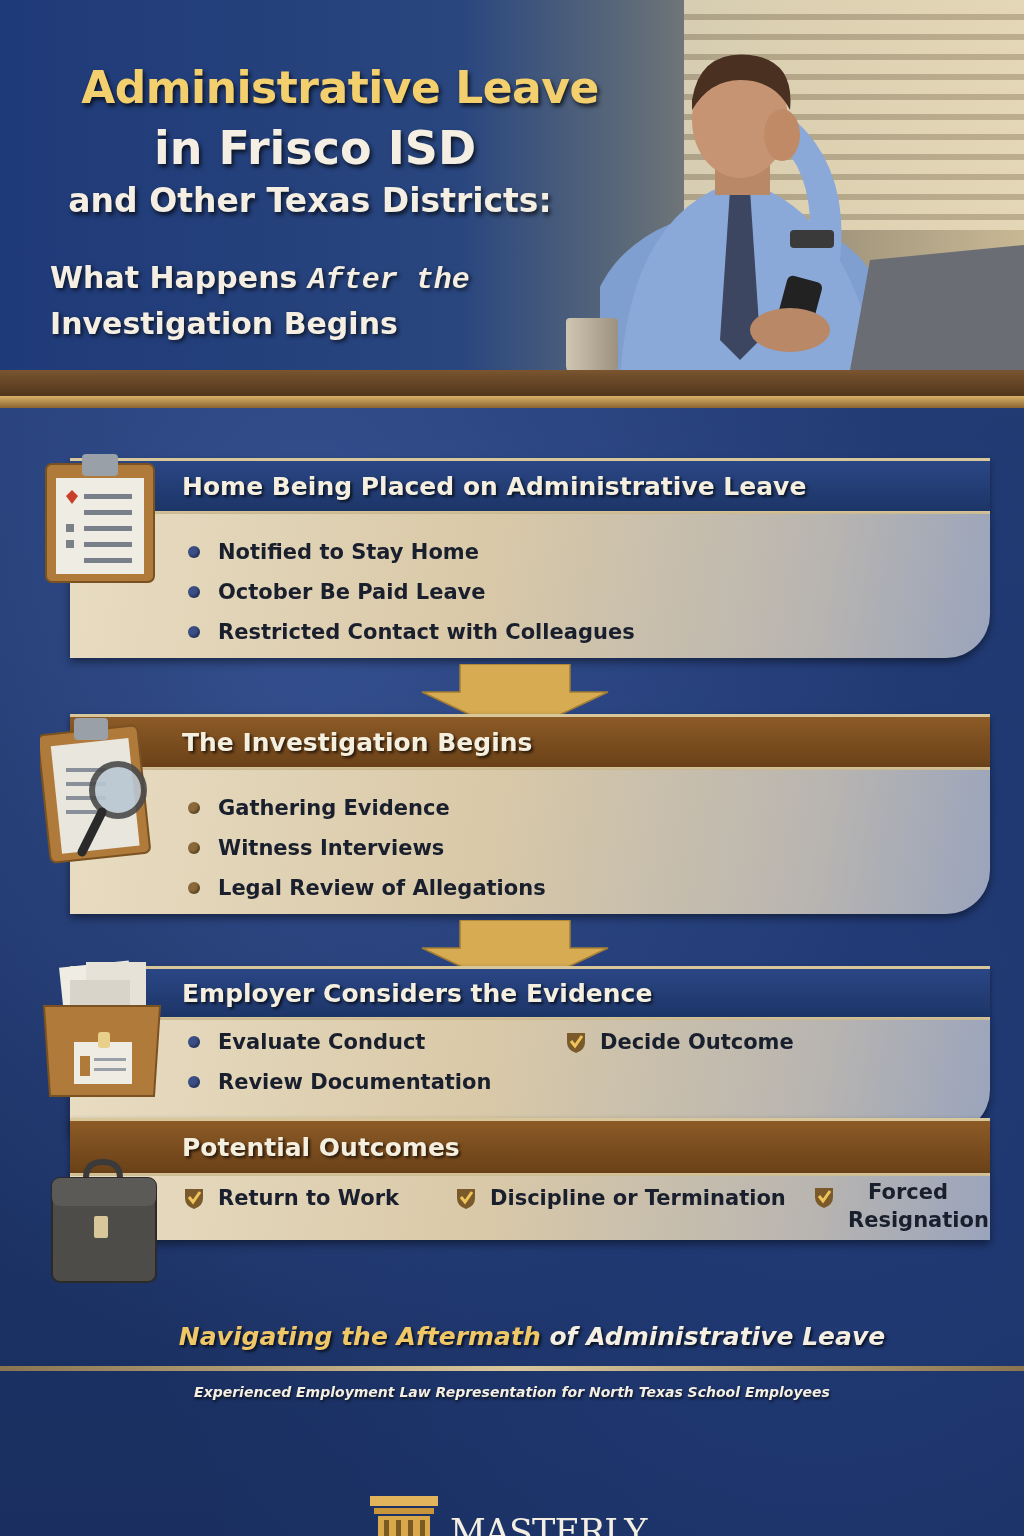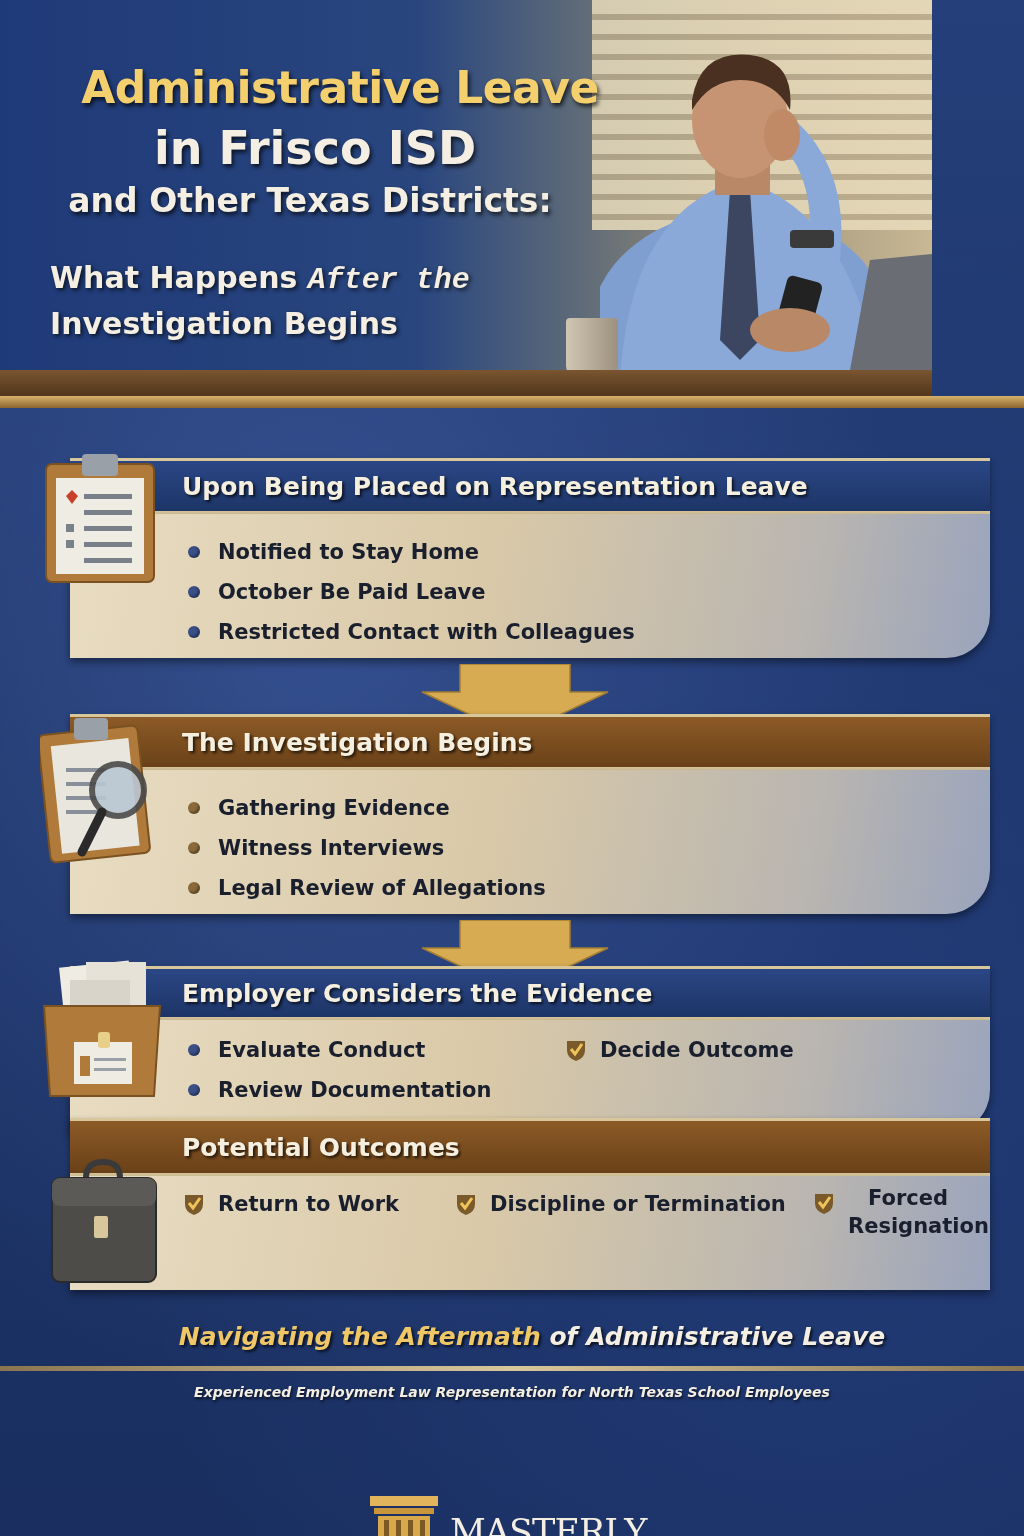--- a/index.html
+++ b/index.html
@@ -11,21 +11,21 @@
   }
   .page {
     position: absolute; inset: 0;
     background:
       radial-gradient(ellipse at 30% 40%, rgba(70,100,170,0.55), transparent 60%),
       radial-gradient(ellipse at 80% 70%, rgba(40,70,140,0.5), transparent 60%),
       linear-gradient(180deg, #243f7a 0%, #1d3468 50%, #1a2f60 100%);
   }
   
   .hero {
-    position: absolute; left: 0; top: 0; width: 932px; height: 400px;
+    position: absolute; left: 0; top: 0; width: 1024px; height: 400px;
     background: linear-gradient(90deg, #1f3a78 0%, #29467f 45%, #5d6a78 62%, #9a8f78 78%, #c8b894 100%);
     overflow: hidden;
   }
   .hero .window {
     position: absolute; right: 0; top: 0; width: 340px; height: 230px;
     background: repeating-linear-gradient(180deg, #e8dcbc 0 14px, #b9ab8c 14px 20px);
     opacity: 0.85;
   }
   .hero .desk {
     position: absolute; left: 0; right: 0; top: 370px; height: 30px;
@@ -171,21 +171,21 @@
     </div>
     <div class="t4">
       <span>What Happens </span><i>After the</i><br>
       <span>Investigation Begins</span>
     </div>
   </div>
   <div class="hero-bar"></div>
 
   <div class="section" style="top:458px;">
     <div class="sec-head blue">
-      <span class="sec-title">Upon Being Placed on Representation Leave</span>
+      <span class="sec-title">Home Being Placed on Administrative Leave</span>
     </div>
     <div class="sec-body" style="height:144px;">
       <div class="item">
           <span class="dot blue"></span>
           <span>Notified to Stay Home</span>
         </div>
       <div class="item">
           <span class="dot blue"></span>
           <span>October Be Paid Leave</span>
         </div>
@@ -245,21 +245,21 @@
   </div>
 
   <svg class="arrow" style="top:920px;" viewBox="0 0 190 72">
     <polygon points="40,0 150,0 150,28 188,28 95,72 2,28 40,28" fill="#d6ab52" stroke="#a37d34" stroke-width="1.5"></polygon>
   </svg>
 
   <div class="section" style="top:966px;">
     <div class="sec-head blue" style="height:54px;">
       <span class="sec-title">Employer Considers the Evidence</span>
     </div>
-    <div class="sec-body" style="height:114px; display:flex; padding-top:10px;">
+    <div class="sec-body" style="height:114px; display:flex; padding-top:2px;">
       <div style="width:376px;">
         <div class="item">
             <span class="dot blue"></span>
             <span>Evaluate Conduct</span>
           </div>
         <div class="item">
             <span class="dot blue"></span>
             <span>Review Documentation</span>
           </div>
       </div>
@@ -289,21 +289,21 @@
   </div>
 
   <svg class="arrow" style="top:1138px;" viewBox="0 0 190 72">
     <polygon points="40,0 150,0 150,28 188,28 95,72 2,28 40,28" fill="#d6ab52" stroke="#a37d34" stroke-width="1.5"></polygon>
   </svg>
 
   <div class="section" style="top:1118px;">
     <div class="sec-head brown" style="height:58px;">
       <span class="sec-title">Potential Outcomes</span>
     </div>
-    <div class="sec-body" style="height:114px; display:flex; align-items:flex-start; padding-top:8px; padding-left:112px; border-bottom-right-radius:0;">
+    <div class="sec-body" style="height:64px; display:flex; align-items:flex-start; padding-top:2px; padding-left:112px; border-bottom-right-radius:0;">
       <div class="item" style="width:272px;">
         <span class="check">
           <svg width="22" height="24" viewBox="0 0 22 24">
               <path d="M2 3 L20 3 L20 12 Q20 20 11 23 Q2 20 2 12 Z" fill="#7a5a2a"></path>
               <path d="M6 11 L10 16 L17 6" fill="none" stroke="#f0c45a" stroke-width="3"></path>
             </svg>
         </span>
         <span>Return to Work</span>
       </div>
       <div class="item" style="width:358px;">

